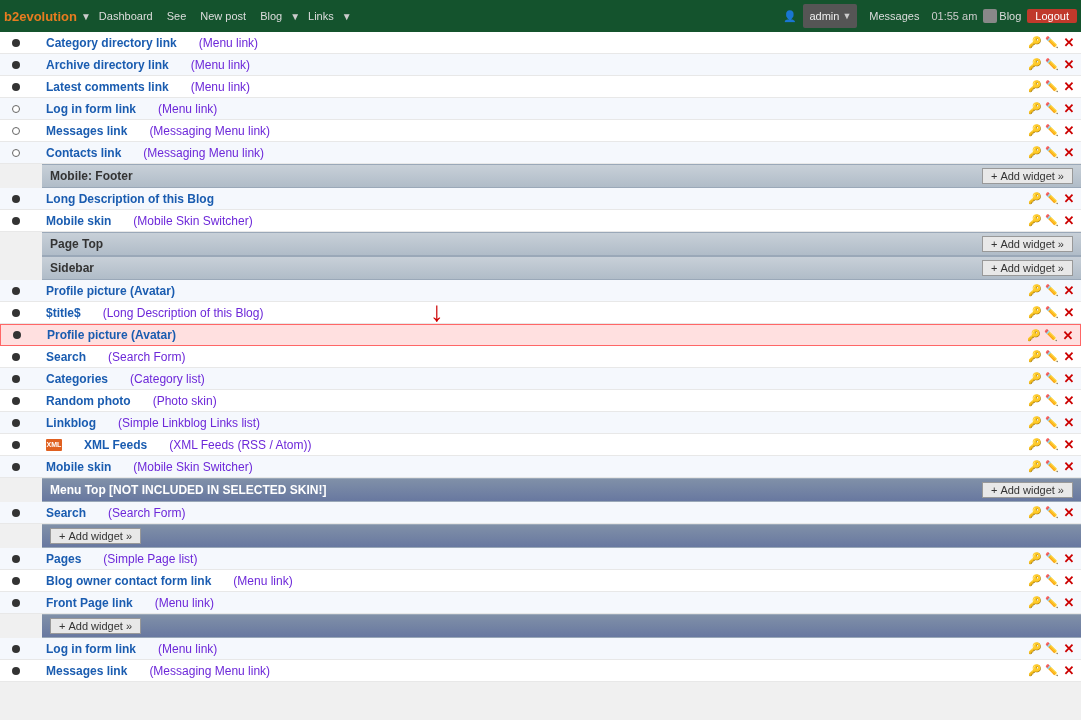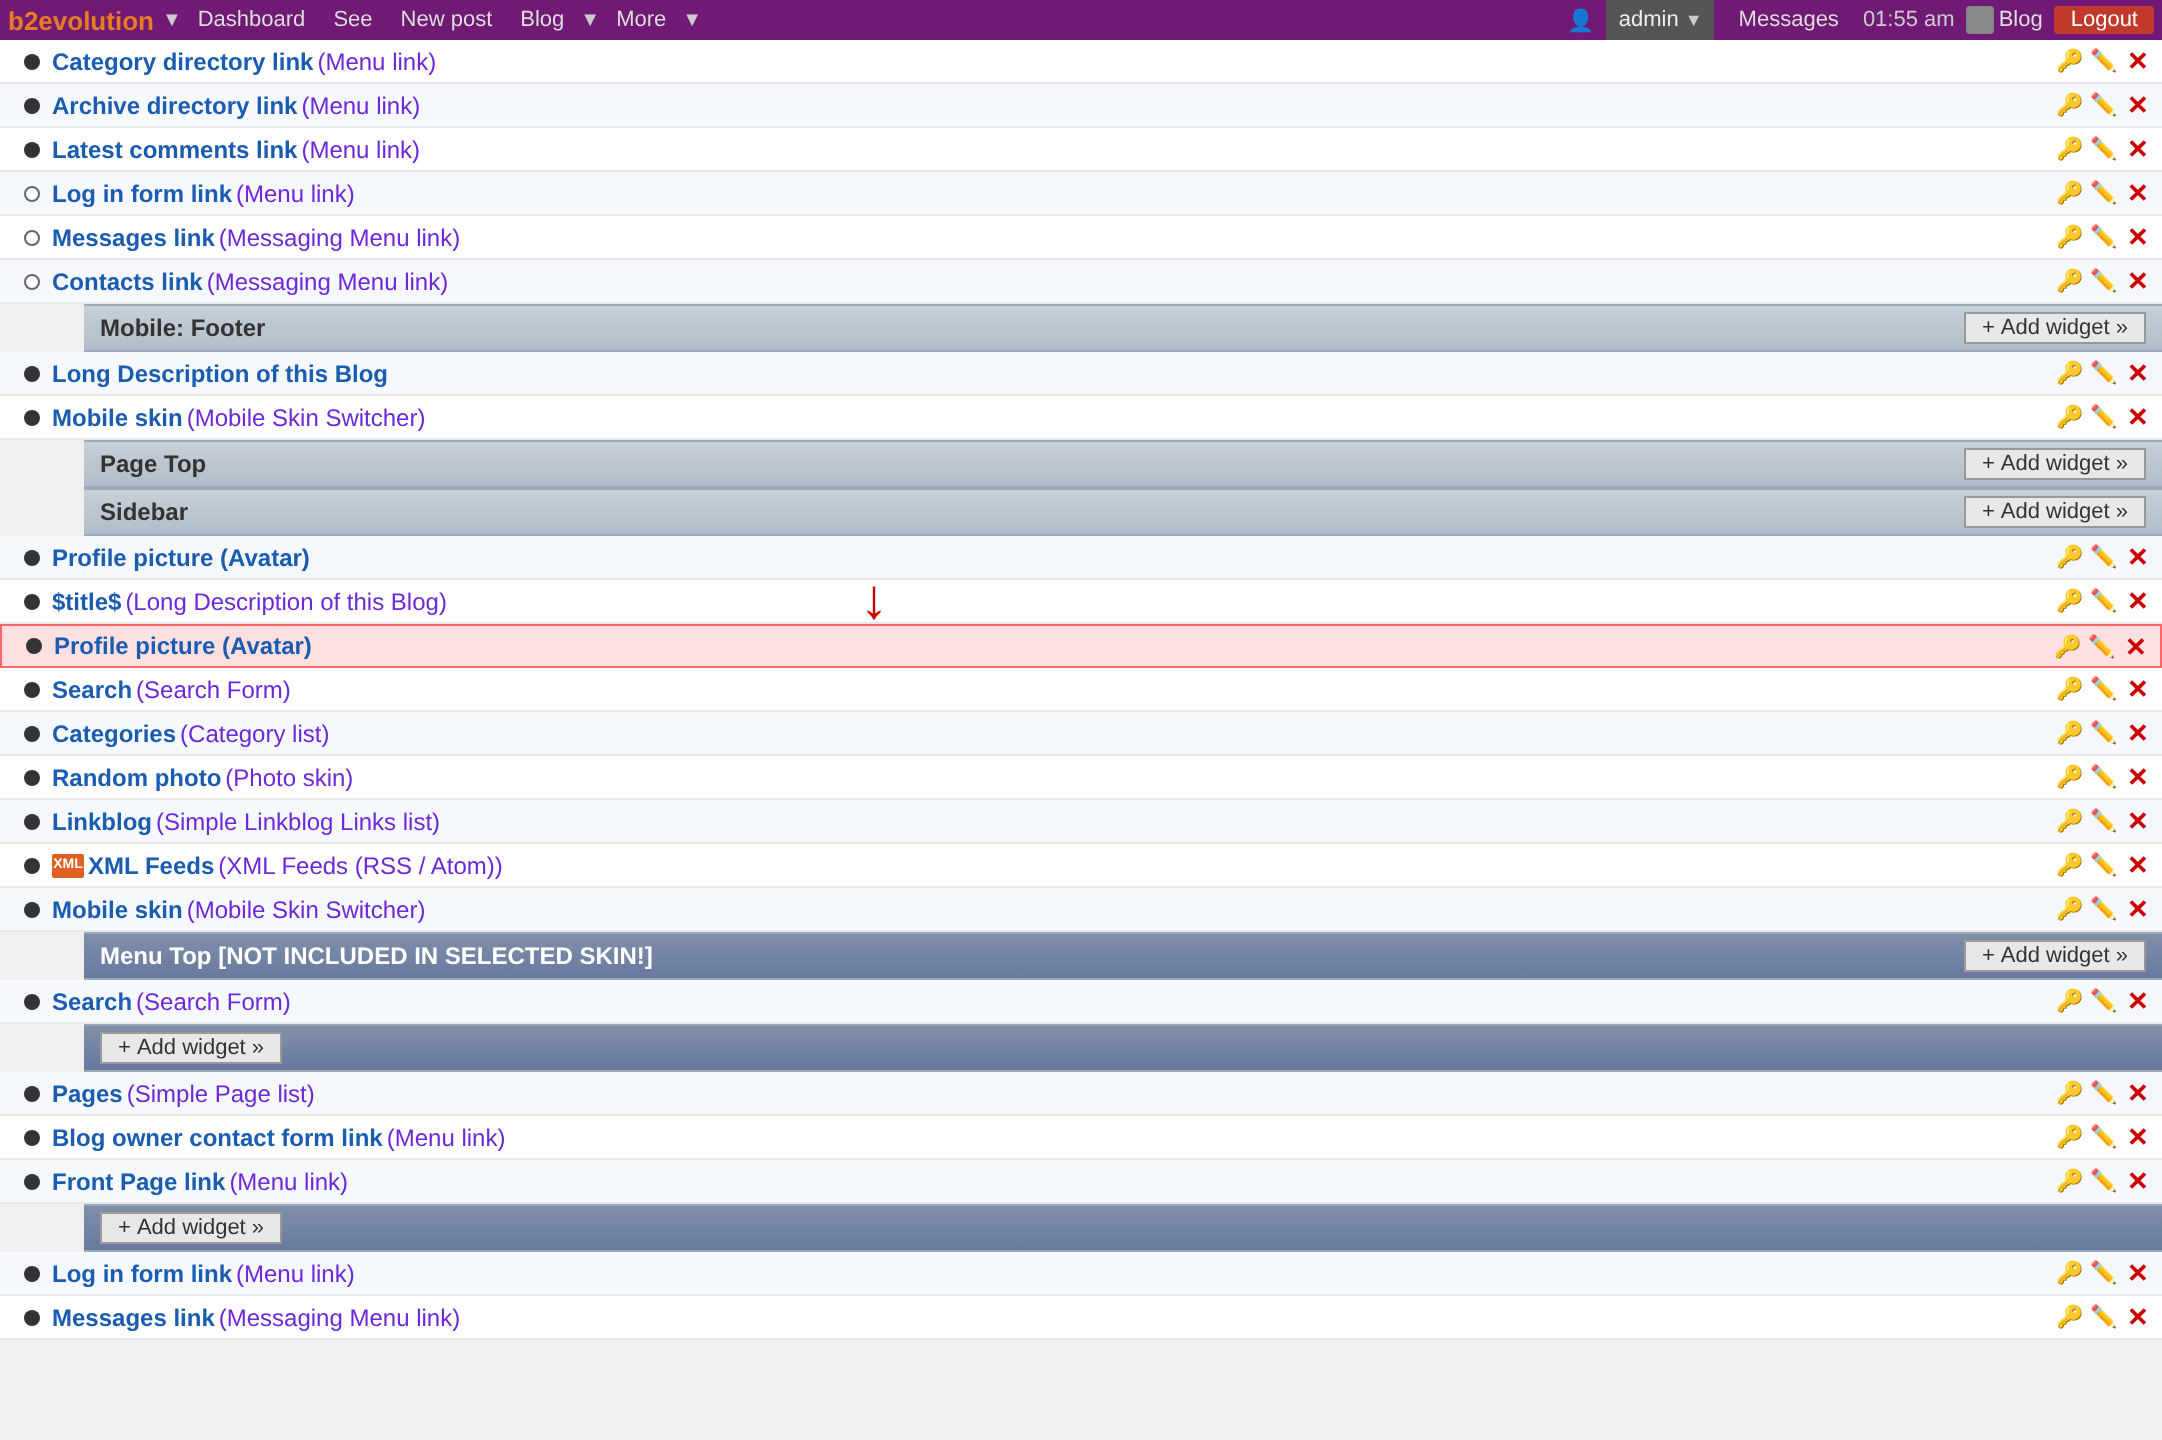--- a/index.html
+++ b/index.html
@@ -1,23 +1,23 @@
 <!DOCTYPE html>
 <html><head>
   <meta charset="utf-8">
   <style>
     * { margin: 0; padding: 0; box-sizing: border-box; }
     body { font-family: Arial, sans-serif; font-size: 12px; background: #f0f0f0; color: #333; }
     
     
     .topnav {
-      background: #701a75;
-      display: flex;
-      align-items: center;
-      height: 20px;
+      background: #14532d;
+      display: flex;
+      align-items: center;
+      height: 32px;
       padding: 0 4px;
       position: relative;
     }
     .topnav-left { display: flex; align-items: center; gap: 2px; flex: 1; }
     .topnav-right { display: flex; align-items: center; gap: 6px; }
     .brand {
       color: #e87c20;
       font-weight: bold;
       font-size: 13px;
       margin-right: 2px;
@@ -105,20 +105,21 @@
     }
 
     
     .widget-row {
       display: flex;
       align-items: center;
       padding: 2px 4px;
       border-bottom: 1px solid #e8e8e8;
       background: #fff;
       min-height: 22px;
+      gap: 20px;
     }
     .widget-row:nth-child(even) { background: #f5f8fd; }
     .widget-row.drag-highlight {
       background: #ffe0e0;
       border: 1px solid #ff6666;
     }
     
     .bullet-filled {
       width: 8px;
       height: 8px;
@@ -195,21 +196,21 @@
 
 <div class="topnav">
   <div class="topnav-left">
     <span class="brand">b2evolution</span>
     <span class="nav-arrow">▼</span>
     <a class="topnav-link">Dashboard</a>
     <a class="topnav-link">See</a>
     <a class="topnav-link">New post</a>
     <a class="topnav-link">Blog</a>
     <span class="nav-arrow">▼</span>
-    <a class="topnav-link">More</a>
+    <a class="topnav-link">Links</a>
     <span class="nav-arrow">▼</span>
   </div>
   <div class="topnav-right">
     <span style="color:#ddd;font-size:11px;">👤</span>
     <span class="admin-user">
       <span>admin</span>
       <span class="admin-arrow">▼</span>
     </span>
     <a class="topnav-link">Messages</a>
     <span class="topnav-time">01:55 am</span>

